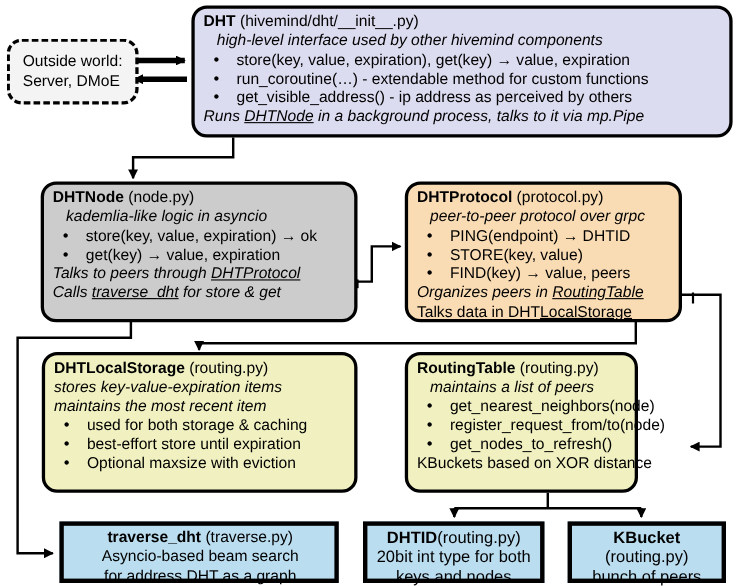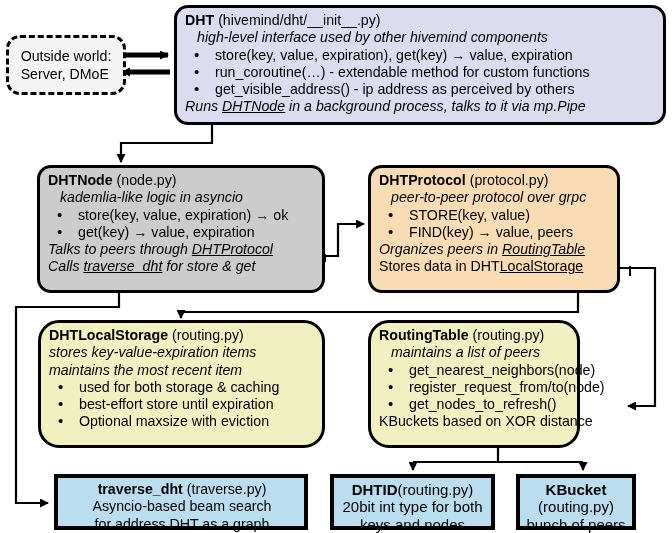--- a/index.html
+++ b/index.html
@@ -12,21 +12,21 @@
   svg.wires{position:absolute;left:0;top:0;width:672px;height:533px;pointer-events:none;}
 
   .box{position:absolute;box-sizing:border-box;border:3px solid #000;}
   .rounded{border-radius:14px;}
   .sq{border-width:4px;}
   .dashed{border:3px dashed #000;border-radius:14px;background:#f4f4f4;}
 
   .c-purple{background:#dcdcf0;}
   .c-grey{background:#cccccc;}
   .c-orange{background:#fadcb4;}
-  .c-yellow{background:#f0f0c0;border-radius:21px;}
+  .c-yellow{background:#f0f0c0;}
   .c-blue{background:#bbddf0;}
 
   .inner{padding:4px 6px 2px 8px;}
   .ln{font-size:14.2px;line-height:17.3px;color:#000000;white-space:nowrap;}
   .ln.small{font-size:15px;}
   .b{font-weight:bold;}
   .i{font-style:italic;}
   .u{text-decoration:underline;}
   .ind{padding-left:12px;}
   .bul{position:relative;padding-left:30px;}
@@ -115,27 +115,28 @@
     </div>
   </div>
 
   <div class="box rounded c-orange" style="left:368px;top:165px;width:252px;height:128px;">
     <div class="inner">
       <div class="ln">
         <span class="b">DHTProtocol</span>
         <span>(protocol.py)</span>
       </div>
       <div class="ln i ind">peer-to-peer protocol over grpc</div>
+      <div class="ln bul">PING(endpoint) → DHTID</div>
       <div class="ln bul">STORE(key, value)</div>
       <div class="ln bul">FIND(key) → value, peers</div>
       <div class="ln i">
         <span>Organizes peers in </span><span class="u">RoutingTable</span>
       </div>
       <div class="ln">
-        <span>Stores data in DHT</span><span class="u">LocalStorage</span>
+        <span>Talks data in DHT</span><span class="u">LocalStorage</span>
       </div>
     </div>
   </div>
 
   <div class="box rounded c-yellow" style="left:38px;top:320px;width:287px;height:128px;">
     <div class="inner">
       <div class="ln">
         <span class="b">DHTLocalStorage</span>
         <span>(routing.py)</span>
       </div>
@@ -175,21 +176,21 @@
   <div class="box sq c-blue" style="left:330px;top:474px;width:165px;height:56px;">
     <div class="inner" style="padding:3px 2px 0 2px;">
       <div class="ln ctr small">
         <span class="b">DHTID</span><span>(routing.py)</span>
       </div>
       <div class="ln ctr small">20bit int type for both</div>
       <div class="ln ctr small">keys and nodes</div>
     </div>
   </div>
 
-  <div class="box sq c-blue" style="left:516px;top:474px;width:120px;height:56px;">
+  <div class="box sq c-blue" style="left:516px;top:474px;width:144px;height:56px;">
     <div class="inner" style="padding:3px 2px 0 2px;">
       <div class="ln ctr small b">KBucket</div>
       <div class="ln ctr small">(routing.py)</div>
       <div class="ln ctr small">bunch of peers</div>
     </div>
   </div>
 
 </div>
 
 </body></html>

